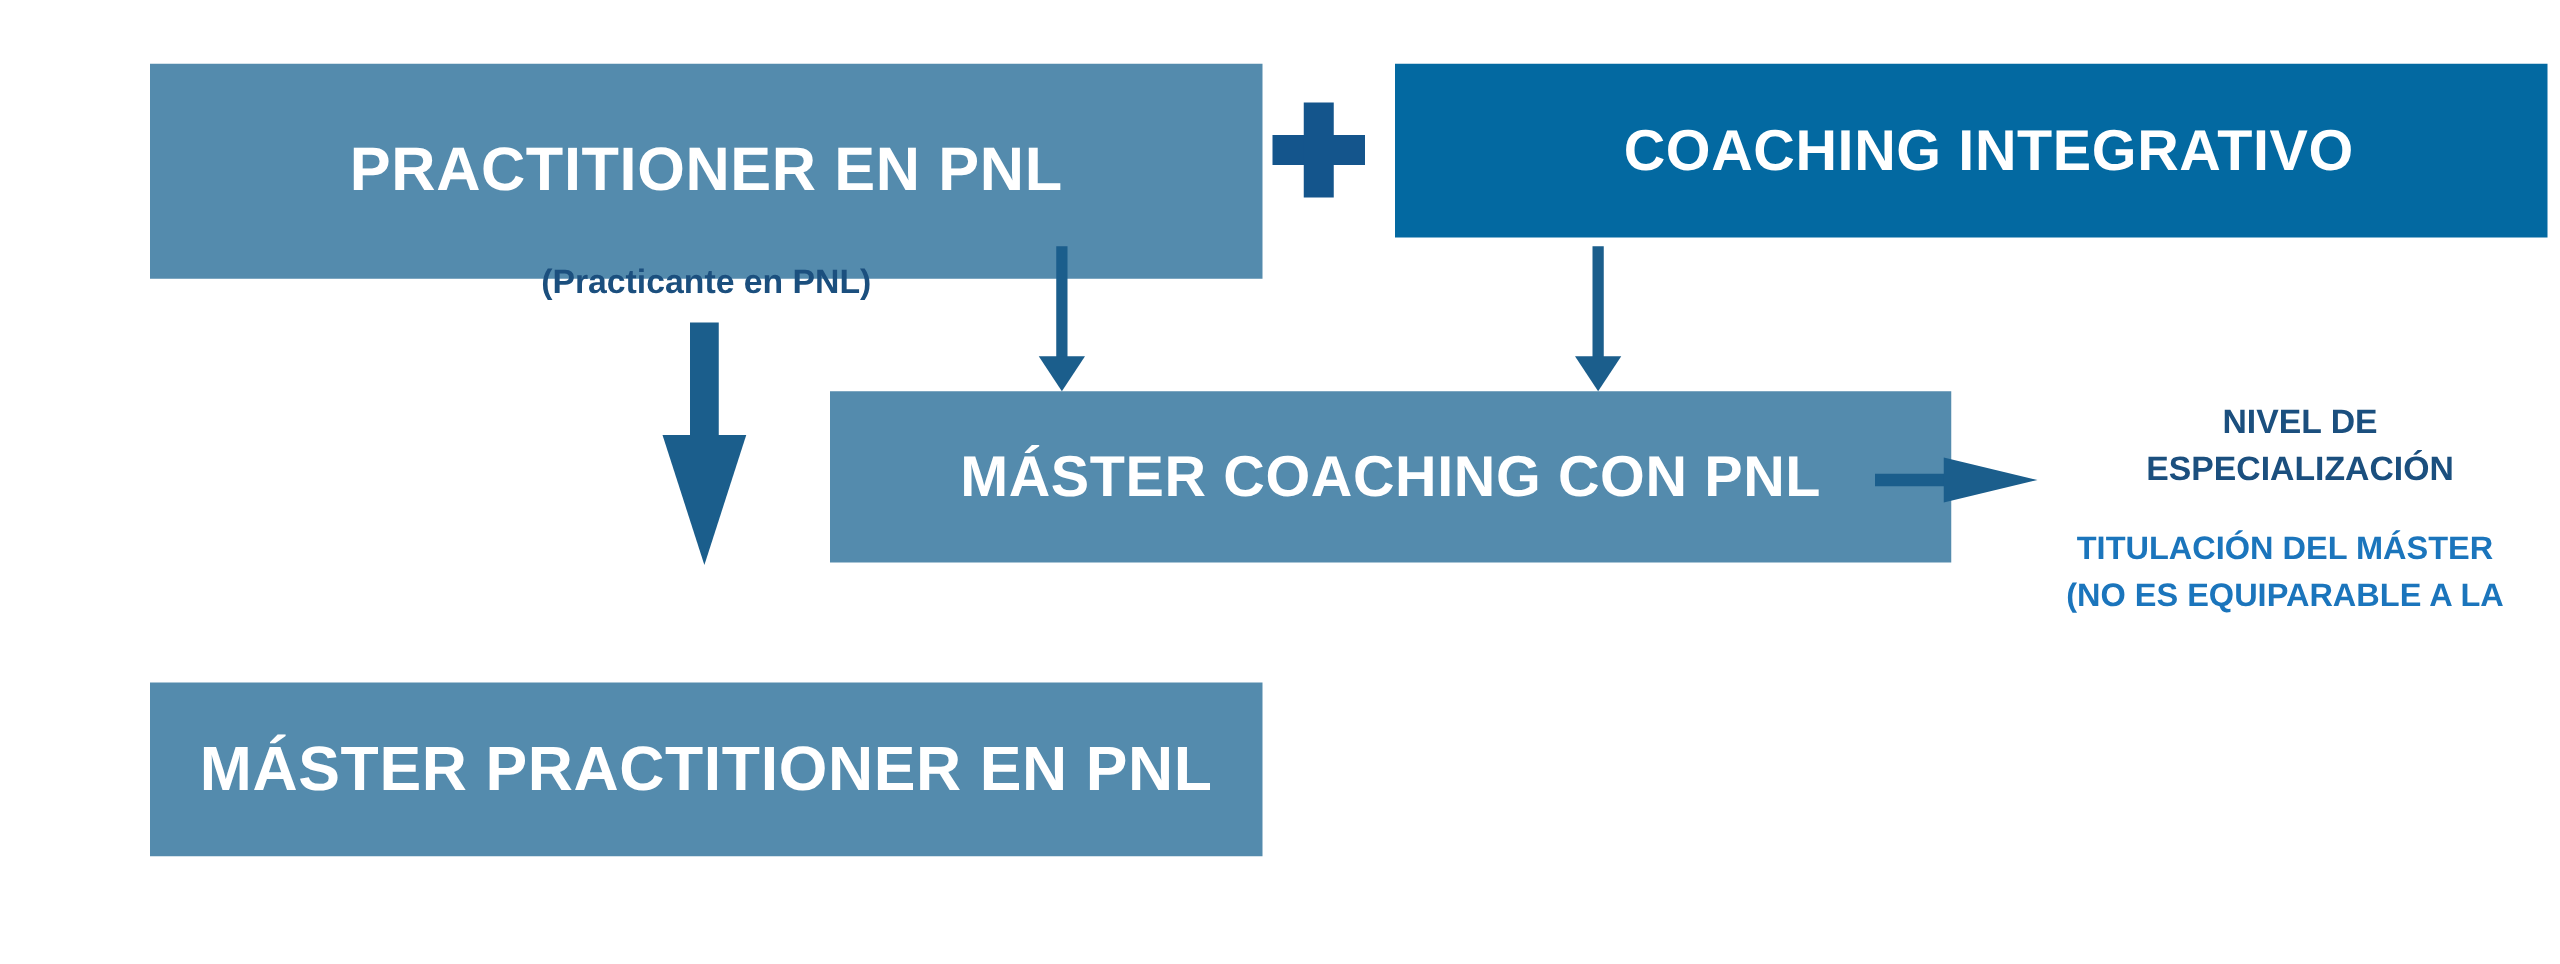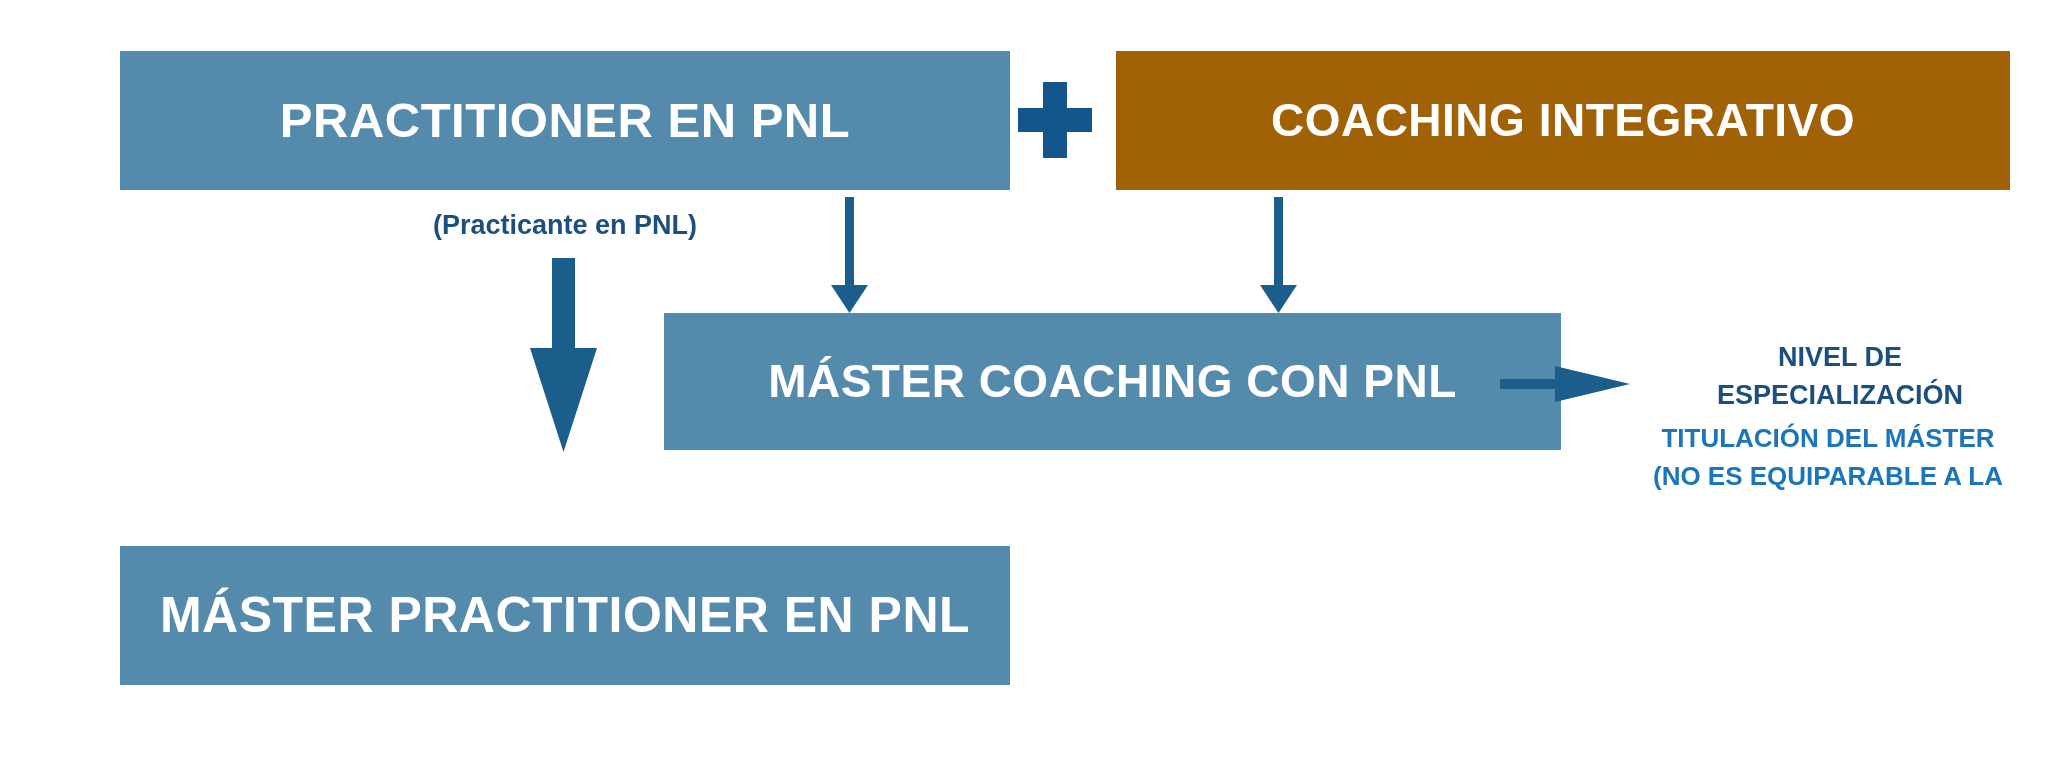--- a/index.html
+++ b/index.html
@@ -29,33 +29,34 @@
     text-align: center;
     line-height: 1.1;
     white-space: nowrap;
   }
 
   
   #box-practitioner {
     left: 120px;
     top: 51px;
     width: 890px;
-    height: 139px;
+    height: 172px;
     background: #548BAD;
     font-size: 49px;
   }
 
   
   #box-coaching {
     left: 1116px;
     top: 51px;
     width: 894px;
     height: 139px;
-    background: #a16207;
+    background: #0369a1;
     font-size: 46px;
+    padding-left: 28px;
   }
 
   
   #box-master-coaching {
     left: 648px;
     top: 313px;
     width: 897px;
     height: 137px;
     background: #548BAD;
     font-size: 46px;
@@ -124,21 +125,21 @@
     top: 0;
     width: 2048px;
     height: 771px;
     pointer-events: none;
   }
 
   
   #nivel-text {
     position: absolute;
     left: 1640px;
-    top: 338px;
+    top: 318px;
     width: 400px;
     text-align: center;
     color: #1B4F7E;
     font-weight: bold;
     font-size: 27px;
     line-height: 1.42;
   }
   #nota-text {
     position: absolute;
     left: 1618px;

